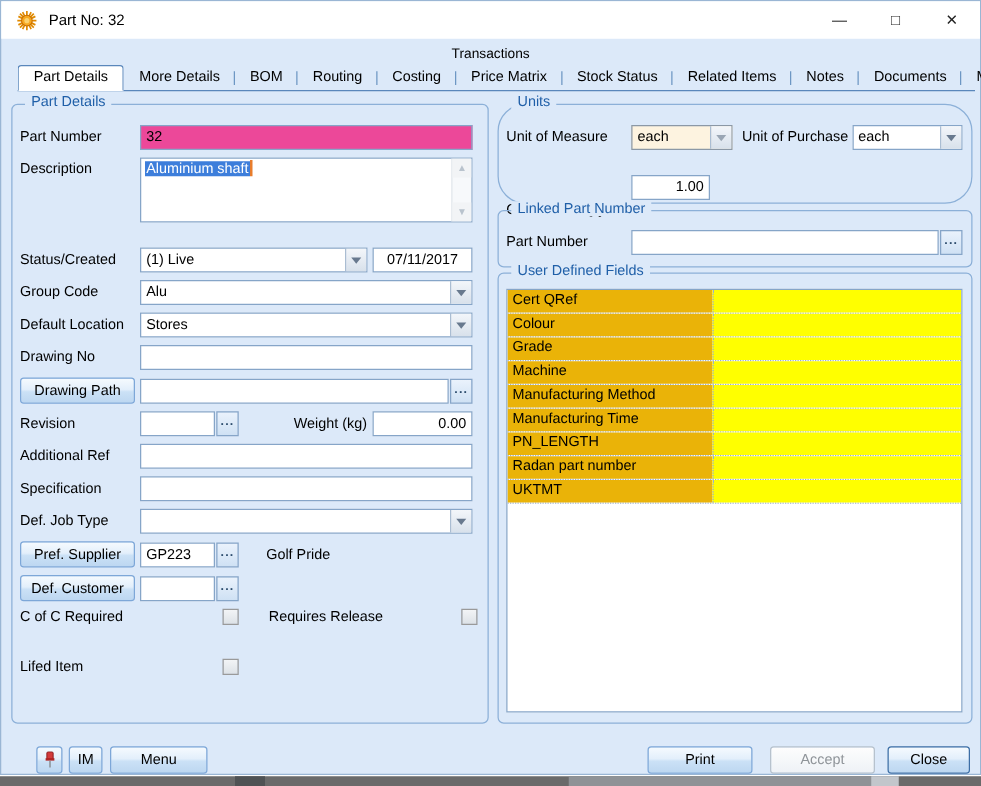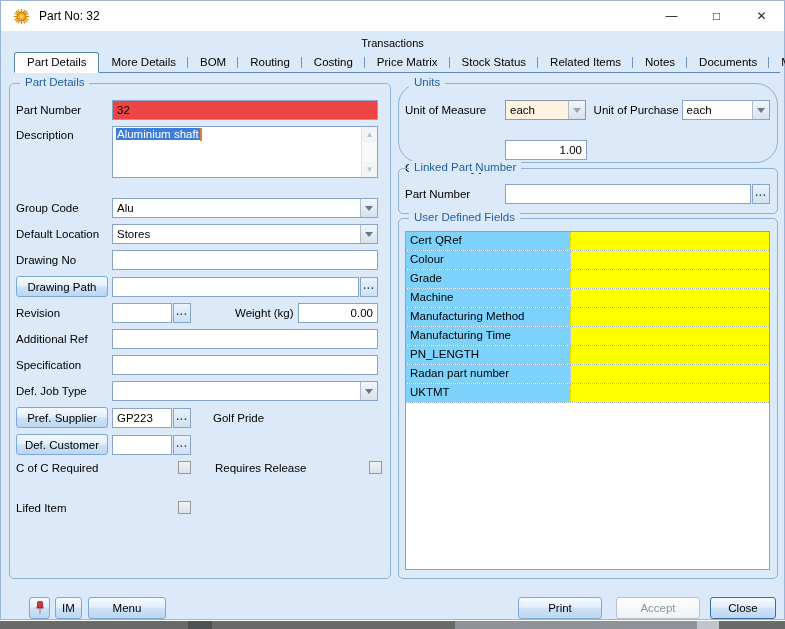--- a/index.html
+++ b/index.html
@@ -24,21 +24,21 @@
 
   
   .group { position:absolute; border:1px solid #8cb0d8; border-radius:5px; }
   .group-title { position:absolute; top:-8px; left:10px; background:#dce9f9; padding:0 5px; color:#1f5fa8; font-size:11.5px; }
 
   
   .frow { display:flex; align-items:center; margin:0 12px 6px 6px; }
   .flabel { flex:0 0 96px; font-size:11.5px; }
   .input { height:20px; border:1px solid #86a5c8; background:#fff; display:flex; align-items:center; padding:0 4px; font-size:11.5px; overflow:hidden; }
   .grow { flex:1; }
-  .readonly { background:#ef4444; }
+  .readonly { background:#ec4899; }
   .num { justify-content:flex-end; }
   .center { justify-content:center; }
 
   .select { position:relative; height:20px; border:1px solid #86a5c8; background:#fff; display:flex; align-items:center; padding:0 20px 0 4px; }
   .dd-btn { position:absolute; right:0; top:0; bottom:0; width:17px; background:linear-gradient(#f3f6fa,#d8e1eb); border-left:1px solid #aabdd2; display:flex; align-items:center; justify-content:center; }
   .dd-arrow { width:0; height:0; border-left:4px solid transparent; border-right:4px solid transparent; border-top:5px solid #68798e; }
   .uom-disabled { background:#fdf3e0; border-color:#8b98a6; }
 
   .browse-btn { width:18px; height:20px; margin-left:1px; border:1px solid #86a5c8; background:linear-gradient(#eaf2fc,#cfe1f4); color:#2d4d6e; font-weight:bold; font-size:10px; line-height:10px; display:flex; align-items:flex-end; justify-content:center; padding-bottom:5px; letter-spacing:1px; cursor:default; }
 
@@ -55,21 +55,21 @@
   
   .cbrow { display:flex; align-items:center; margin:0 8px 7px 6px; }
   .cb { flex:0 0 13px; width:13px; height:13px; border:1px solid #9a9a9a; background:linear-gradient(#f2f4f6,#dde2e7); display:flex; align-items:center; justify-content:center; font-size:11px; line-height:11px; color:#5b7cc0; font-weight:bold; }
   .cb-l1 { flex:0 0 162px; }
   .cb-l2 { flex:0 0 148px; margin-left:24px; }
   .cb-right { margin-left:auto; }
 
   
   .udf-table { position:absolute; left:6px; right:7px; top:12px; bottom:8px; border:1px solid #86a5c8; background:#fff; overflow:hidden; }
   .udf-row { display:flex; height:19px; border-bottom:1px dotted #9ab0cc; }
-  .udf-name { flex:0 0 164px; padding:2px 0 0 4px; font-size:11.5px; background:#7dd3fc; }
+  .udf-name { flex:0 0 164px; padding:2px 0 0 4px; font-size:11.5px; background:#eab308; }
   .udf-val { flex:1; background:#ffff00; border-left:1px dotted #9ab0cc; }
 
   
   .footer { position:absolute; left:0; right:0; top:594px; height:26px; display:flex; align-items:center; padding:0 8px;margin-left:20px; }
   .pin-btn { width:21px; height:22px; }
   .im-btn { width:27px; height:22px; margin-left:5px; }
   .menu-btn { width:78px; height:22px; margin-left:6px; }
   .print-btn { width:84px; margin-left:auto; }
   .accept-btn { width:84px; margin-left:14px; background:linear-gradient(#fdfdfd,#eef2f6); border:1px solid #b7c2cd; color:#8f9499; }
   .close-btn { width:66px; margin-left:10px; border-color:#3c6ea5; }
@@ -135,20 +135,30 @@
       <span class="flabel" style="padding-top:3px;">Description</span>
       <div class="desc-box grow">
         <span class="sel-text">Aluminium shaft</span><span class="caret"></span>
         <div class="vscroll">
           <div class="scr-btn">▲</div>
           <div class="scr-btn">▼</div>
         </div>
       </div>
     </div>
 
+    <div class="frow">
+      <span class="flabel">Status/Created</span>
+      <div class="select" style="width:182px;">
+        <span>(1) Live</span>
+        <span class="dd-btn">
+            <span class="dd-arrow"></span>
+          </span>
+      </div>
+      <div class="input center" style="width:80px; margin-left:auto;">07/11/2017</div>
+    </div>
 
     <div class="frow">
       <span class="flabel">Group Code</span>
       <div class="select grow">
         <span>Alu</span>
         <span class="dd-btn">
             <span class="dd-arrow"></span>
           </span>
       </div>
     </div>
@@ -242,21 +252,21 @@
       <span style="margin-left:8px; flex:0 0 88px;">Unit of Purchase</span>
       <div class="select" style="width:90px; margin-left:auto;">
         <span>each</span>
         <span class="dd-btn">
             <span class="dd-arrow"></span>
           </span>
       </div>
     </div>
     <div class="frow">
       <span class="flabel" style="flex-basis:100px;margin-top:36px;">Conversion Qty</span>
-      <div class="input num" style="width:82px;">1.00</div>
+      <div class="input num" style="width:63px;">1.00</div>
     </div>
   </div>
 
   <div class="group" style="left:397px; top:167px; width:380px; height:46px;">
     <div class="group-title">Linked Part Number</div>
     <div class="frow" style="margin-top:15px; margin-right:7px;">
       <span class="flabel" style="flex-basis:100px;">Part Number</span>
       <div class="input grow"></div>
       <div class="browse-btn">...</div>
     </div>

